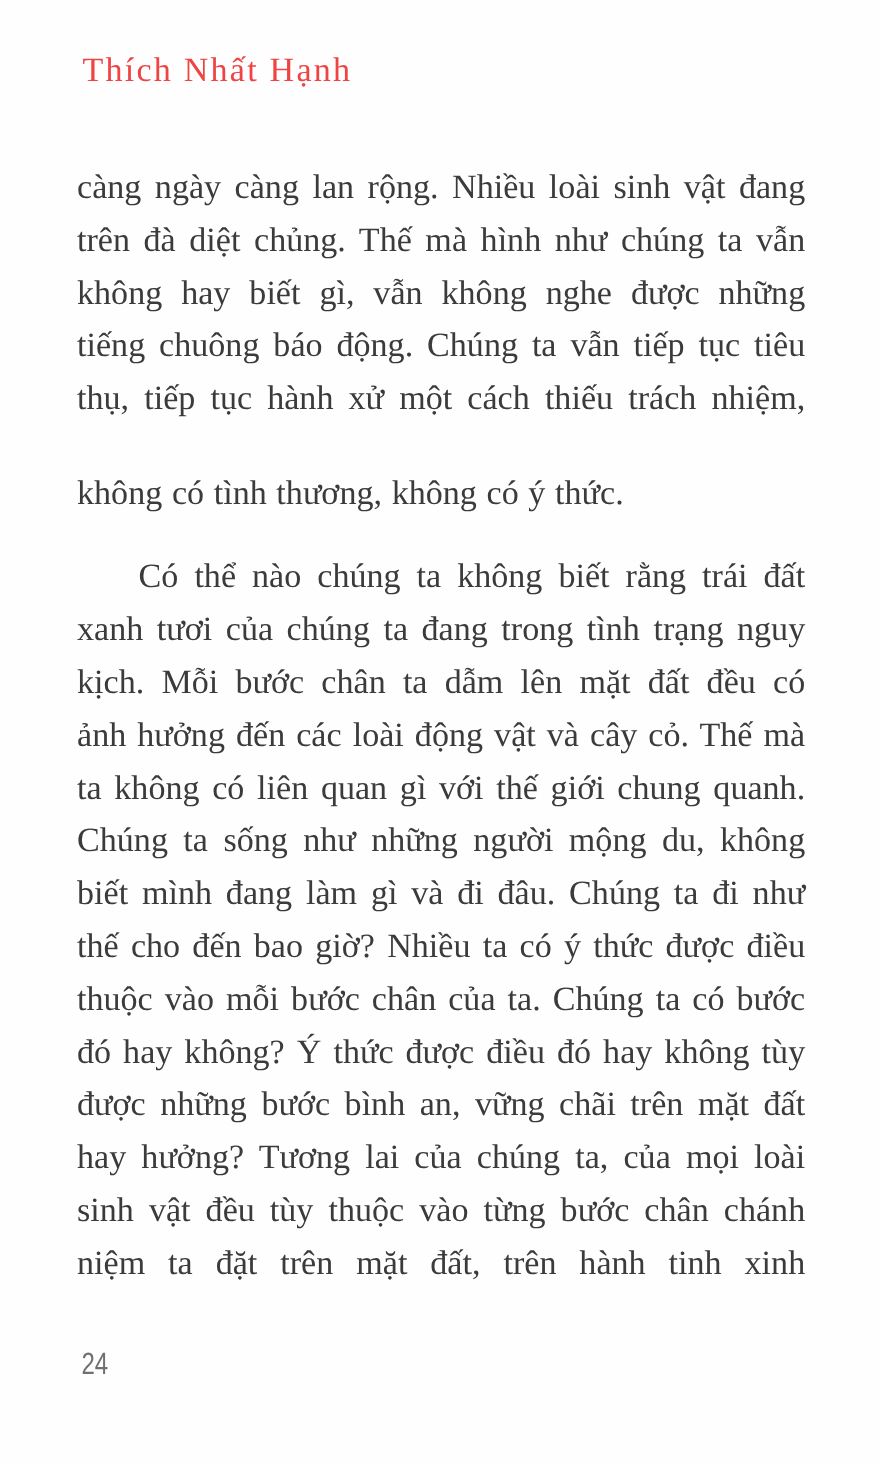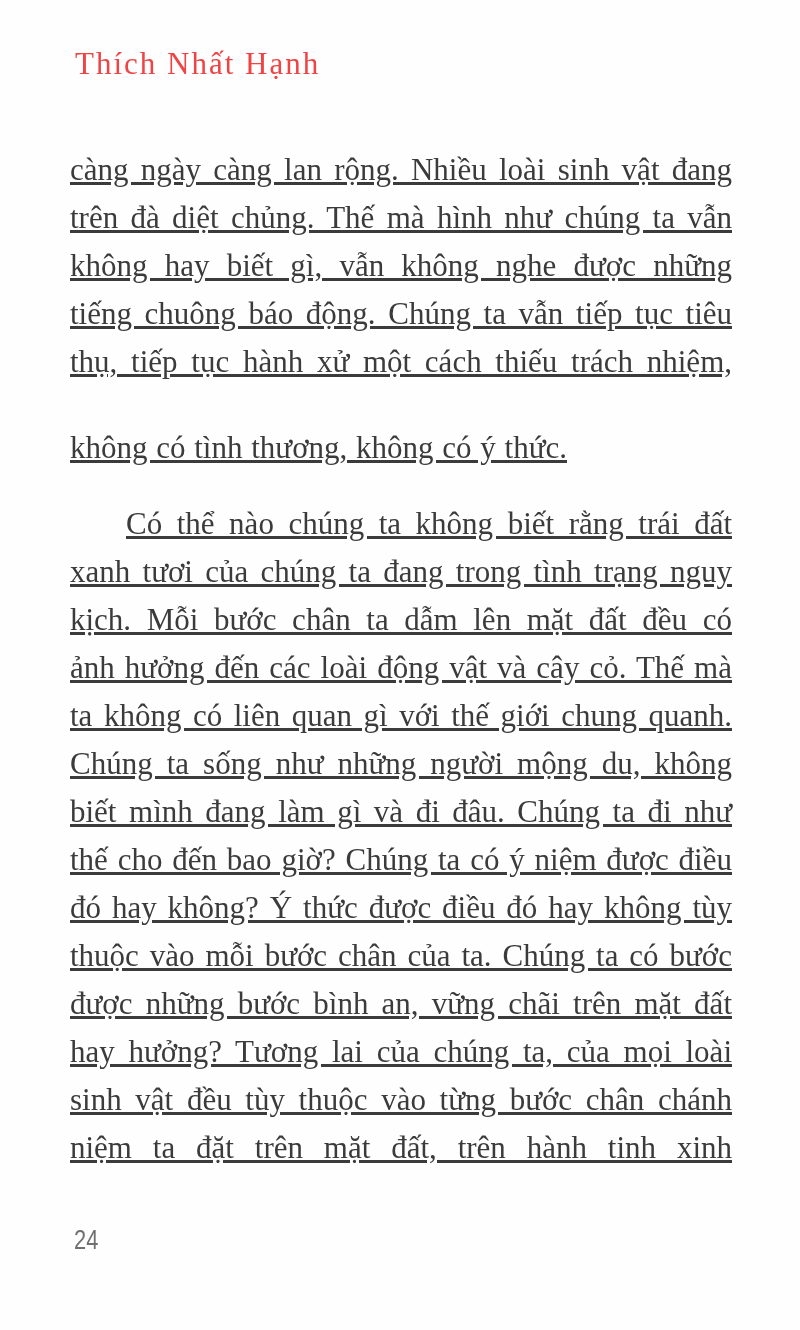--- a/index.html
+++ b/index.html
@@ -39,21 +39,20 @@
     margin: 0;
   }
   .paragraph + .paragraph {
     margin-top: 28px;
   }
   .line {
     text-align: justify;
     text-align-last: justify;
     white-space: normal;
     word-spacing: 1px;
-    text-decoration: underline;
   }
   .line.flush-left {
     text-align-last: left;
     margin-top: 38px;
   }
   .paragraph.indented .line:first-child {
     text-indent: 56px;
   }
   .page-number {
     position: absolute;
@@ -84,23 +83,23 @@
         <div class="line flush-left">không có tình thương, không có ý thức.</div>
       </div>
       <div class="paragraph indented">
         <div class="line">Có thể nào chúng ta không biết rằng trái đất</div>
         <div class="line">xanh tươi của chúng ta đang trong tình trạng nguy</div>
         <div class="line">kịch. Mỗi bước chân ta dẫm lên mặt đất đều có</div>
         <div class="line">ảnh hưởng đến các loài động vật và cây cỏ. Thế mà</div>
         <div class="line">ta không có liên quan gì với thế giới chung quanh.</div>
         <div class="line">Chúng ta sống như những người mộng du, không</div>
         <div class="line">biết mình đang làm gì và đi đâu. Chúng ta đi như</div>
-        <div class="line">thế cho đến bao giờ? Chúng ta có ý niệm được điều</div>
+        <div class="line">thế cho đến bao giờ? Nhiều ta có ý thức được điều</div>
+        <div class="line">thuộc vào mỗi bước chân của ta. Chúng ta có bước</div>
         <div class="line">đó hay không? Ý thức được điều đó hay không tùy</div>
-        <div class="line">thuộc vào mỗi bước chân của ta. Chúng ta có bước</div>
         <div class="line">được những bước bình an, vững chãi trên mặt đất</div>
         <div class="line">hay hưởng? Tương lai của chúng ta, của mọi loài</div>
         <div class="line">sinh vật đều tùy thuộc vào từng bước chân chánh</div>
         <div class="line">niệm ta đặt trên mặt đất, trên hành tinh xinh</div>
       </div>
     </div>
 
   <div class="page-number">24</div>
 
 </div>

